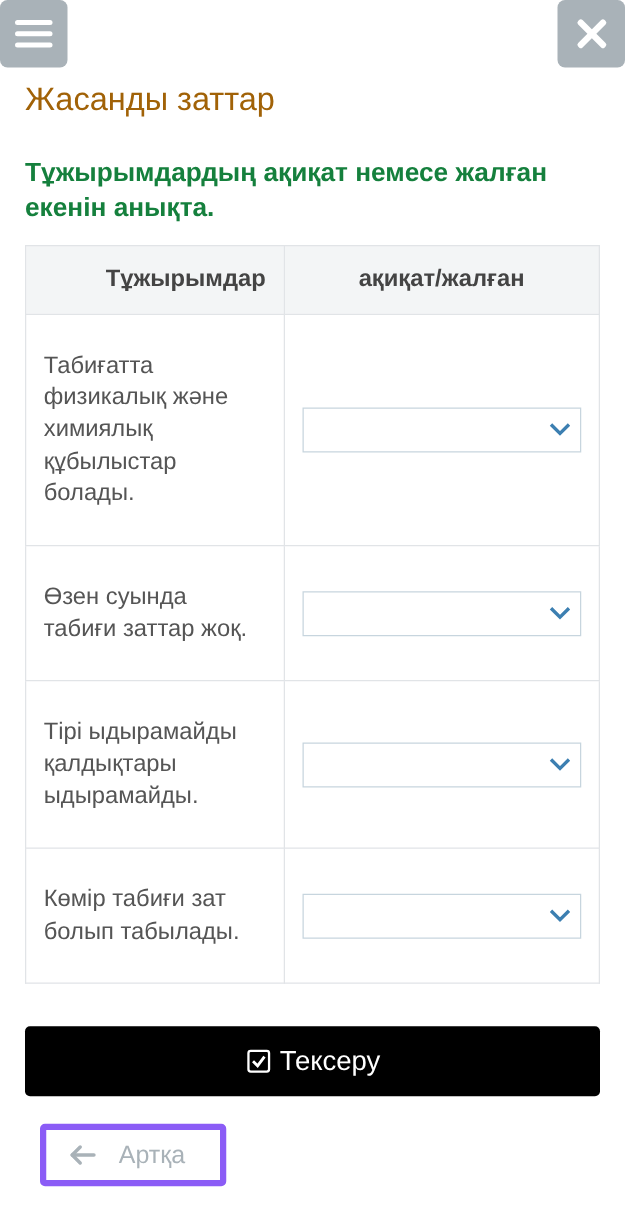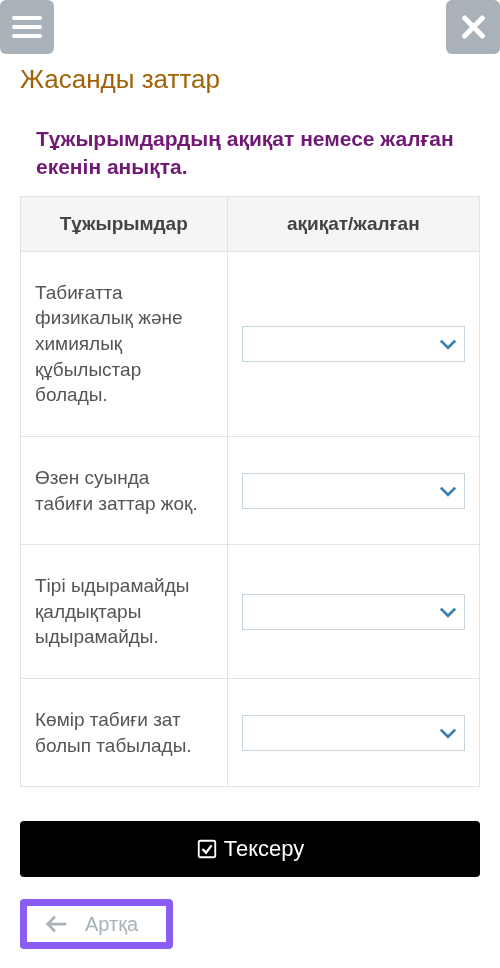--- a/index.html
+++ b/index.html
@@ -7,35 +7,35 @@
   .topbar { position: relative; height: 56px; }
   .hamburger-btn { position: absolute; top: 0; left: 0; width: 54px; height: 54px; background: #a9b2b8; border-radius: 6px; display: flex; align-items: center; justify-content: center; cursor: pointer; }
   .hamburger-lines { width: 30px; height: 22px; display: flex; flex-direction: column; justify-content: space-between; }
   .hamburger-lines span { display: block; height: 4px; background: #fff; border-radius: 2px; }
   .close-btn { position: absolute; top: 0; right: 0; width: 54px; height: 54px; background: #a9b2b8; border-radius: 6px; display: flex; align-items: center; justify-content: center; cursor: pointer; }
   .close-x { position: relative; width: 26px; height: 26px; }
   .close-x::before, .close-x::after { content: ""; position: absolute; left: 11px; top: -2px; width: 5px; height: 30px; background: #fff; border-radius: 2px; }
   .close-x::before { transform: rotate(45deg); }
   .close-x::after { transform: rotate(-45deg); }
   .page-title { font-size: 26px; font-weight: 400; color: #a16207; padding: 8px 20px 20px 20px; }
-  .instruction { font-size: 21px; font-weight: 700; color: #701a75; padding: 10px 20px 14px 36px; line-height: 1.35; }
+  .instruction { font-size: 21px; font-weight: 700; color: #15803d; padding: 10px 20px 14px 20px; line-height: 1.35; }
   .quiz-table { width: calc(100% - 40px); margin: 0 20px; border-collapse: collapse; }
   .quiz-table th, .quiz-table td { border: 1px solid #e1e4e7; vertical-align: middle; }
-  .quiz-table th { background: #f3f5f6; font-weight: 700; font-size: 19px; color: #444; padding: 16px 14px; text-align: center; }
+  .quiz-table th { background: #f3f5f6; font-weight: 700; font-size: 19px; color: #444; padding: 16px 14px; text-align: right; }
   .quiz-table th:nth-child(2) { text-align: center; margin-top: 21px; }
   .quiz-table td { font-size: 19px; color: #555; padding: 28px 14px; line-height: 1.35; }
   .quiz-table td.stmt { width: 45%; }
   .quiz-table td.sel { width: 55%; text-align: center; }
   .answer-select { width: 100%; height: 36px; border: 1px solid #c7d5de; background: #fff; font-size: 16px; color: #333; padding: 4px 28px 4px 8px; appearance: none; cursor: pointer; position: relative; }
   .select-wrap { position: relative; width: 100%; }
   .select-caret { position: absolute; right: 8px; top: 50%; transform: translateY(-50%); pointer-events: none; }
   .select-caret svg { width: 18px; height: 12px; }
   .check-btn { display: flex; align-items: center; justify-content: center; width: calc(100% - 40px); margin: 34px 20px 0 20px; height: 56px; background: #000000; border-radius: 4px; color: #fff; font-size: 22px; cursor: pointer; }
   .check-icon { margin-right: 6px; display: inline-flex; }
-  .back-btn { display: inline-flex; align-items: center; justify-content: center; gap: 18px; margin: 22px 20px 0 20px; height: 50px; padding: 0 28px 0 18px; border: 7px solid #8b5cf6; border-radius: 4px; background: #fff; color: #a9b2b8; font-size: 20px; cursor: pointer; }
+  .back-btn { display: inline-flex; align-items: center; justify-content: center; gap: 18px; margin: 22px 20px 0 32px; height: 50px; padding: 0 28px 0 18px; border: 5px solid #8b5cf6; border-radius: 4px; background: #fff; color: #a9b2b8; font-size: 20px; cursor: pointer; }
   .back-arrow { display: inline-flex; }
 </style>
 </head>
 <body>
 
 
 
 <div class="topbar">
   <div class="hamburger-btn">
     <div class="hamburger-lines">

